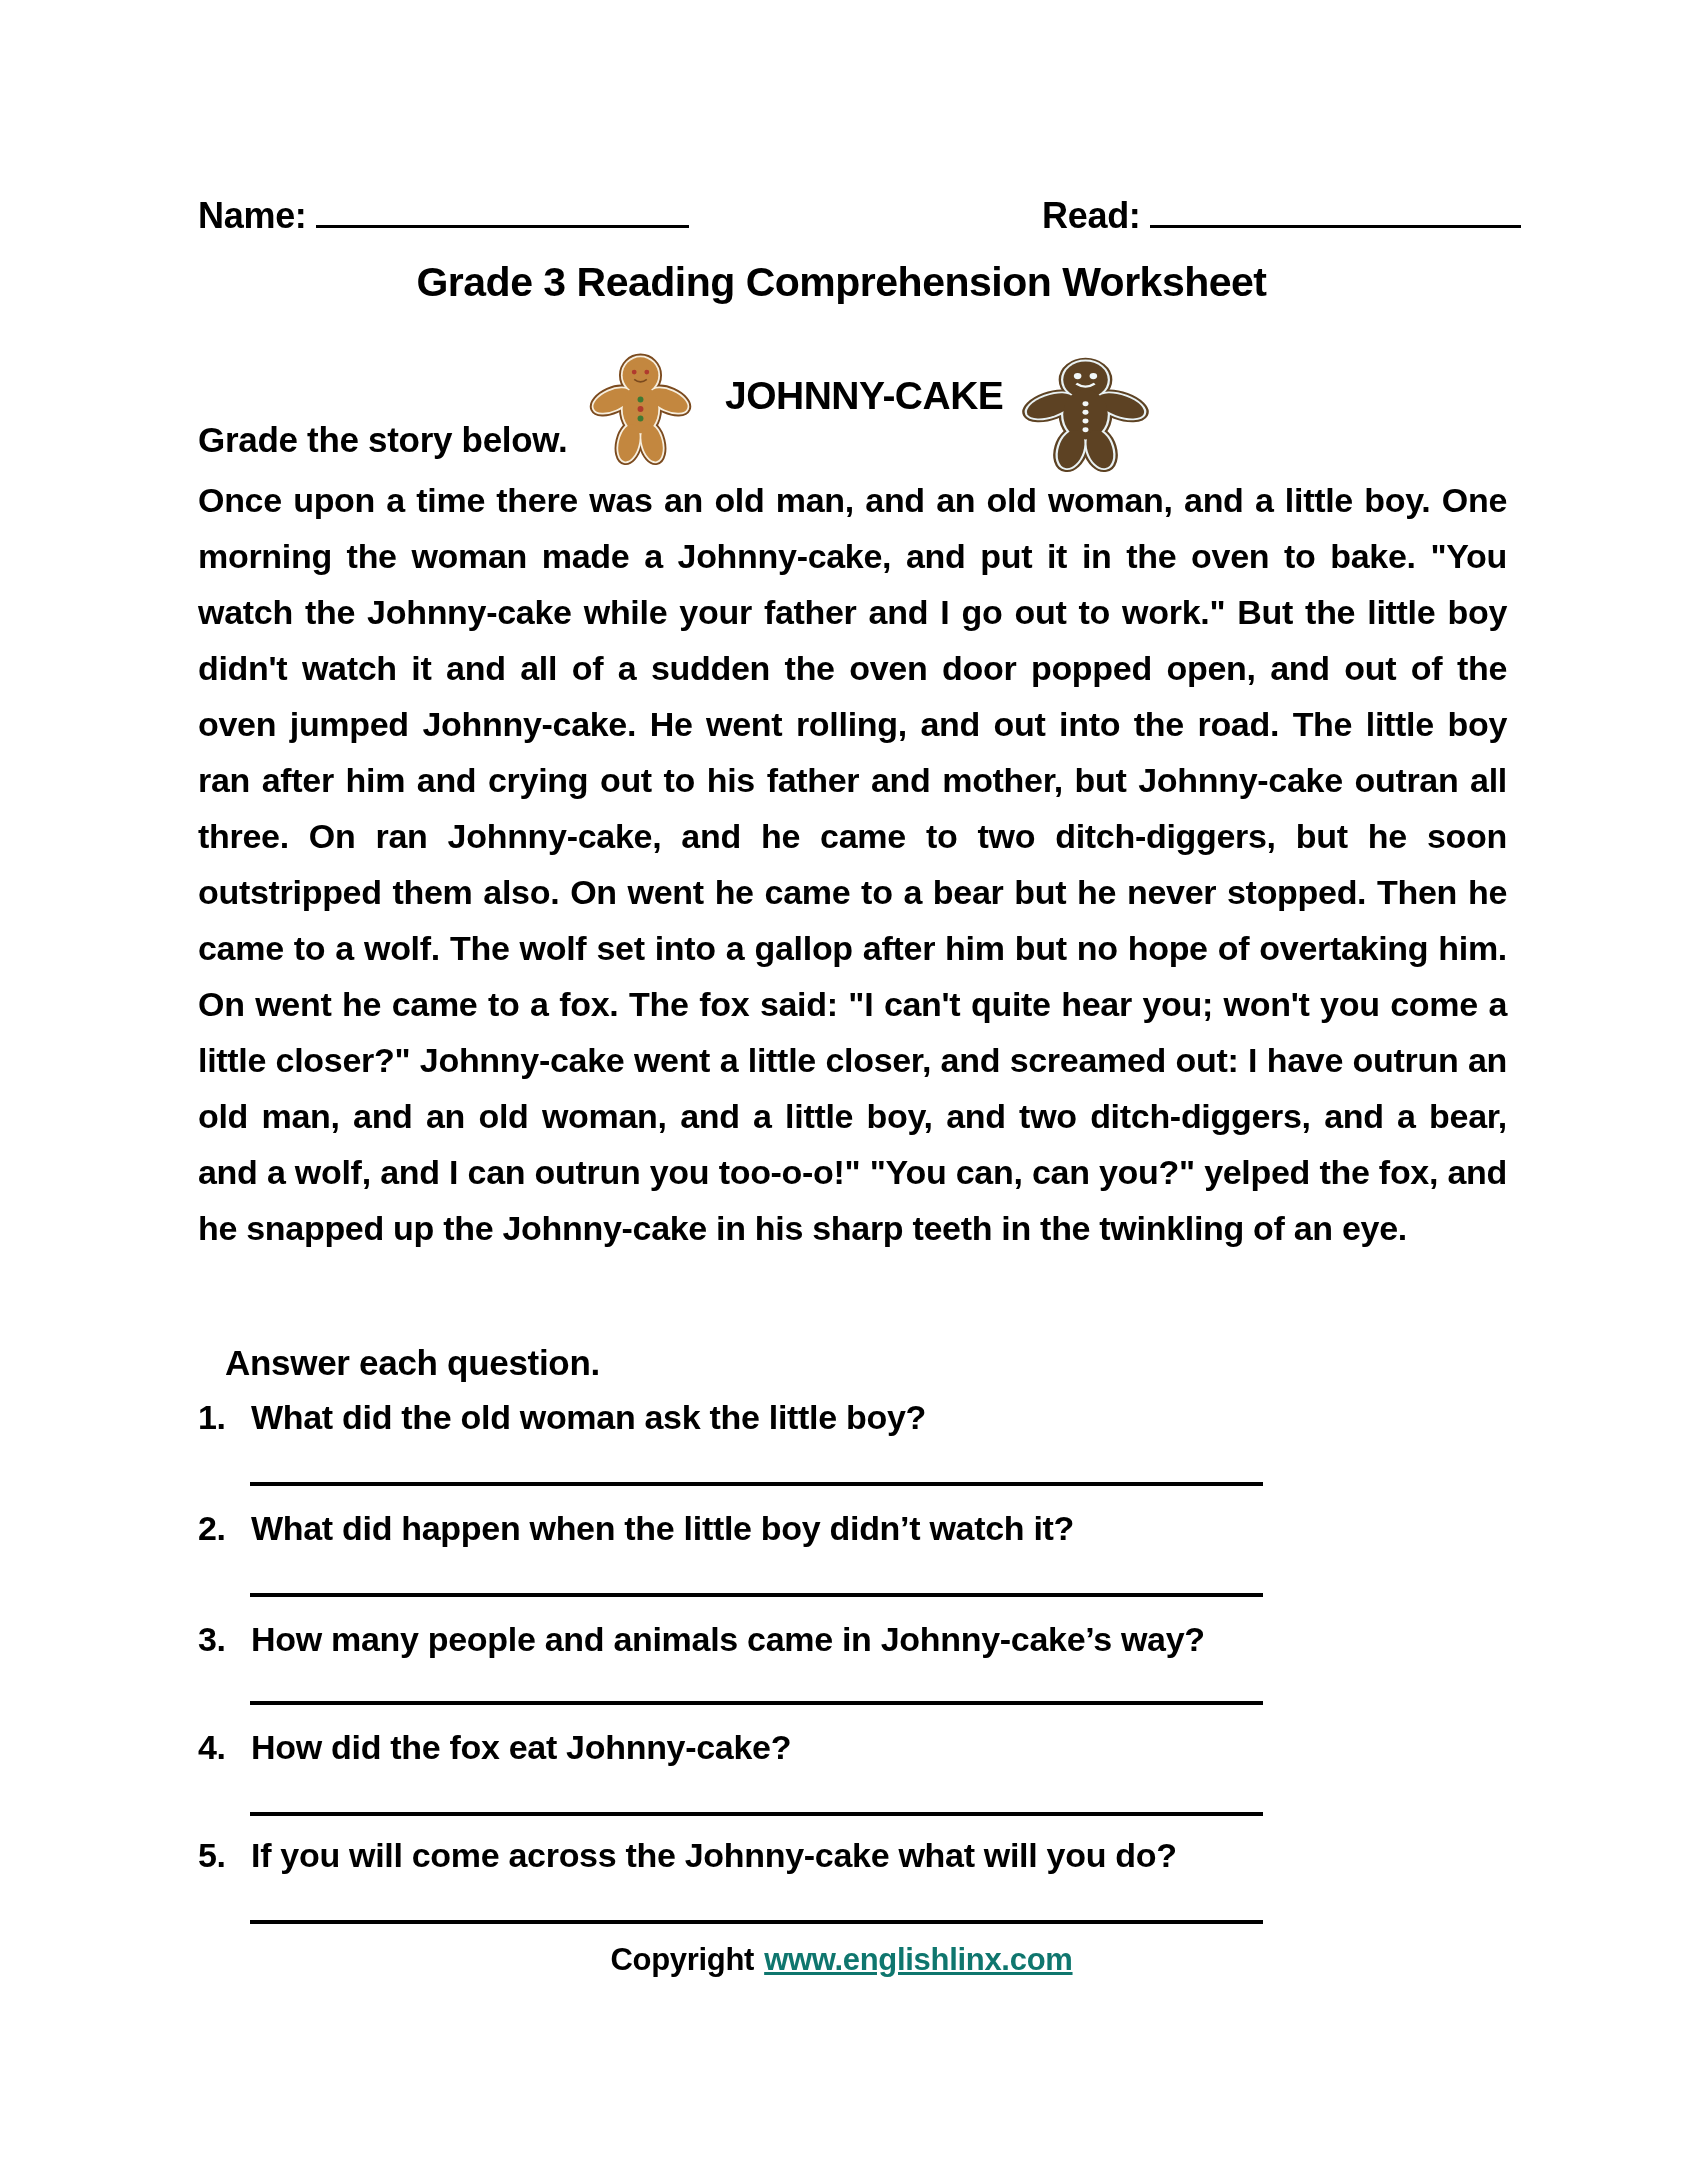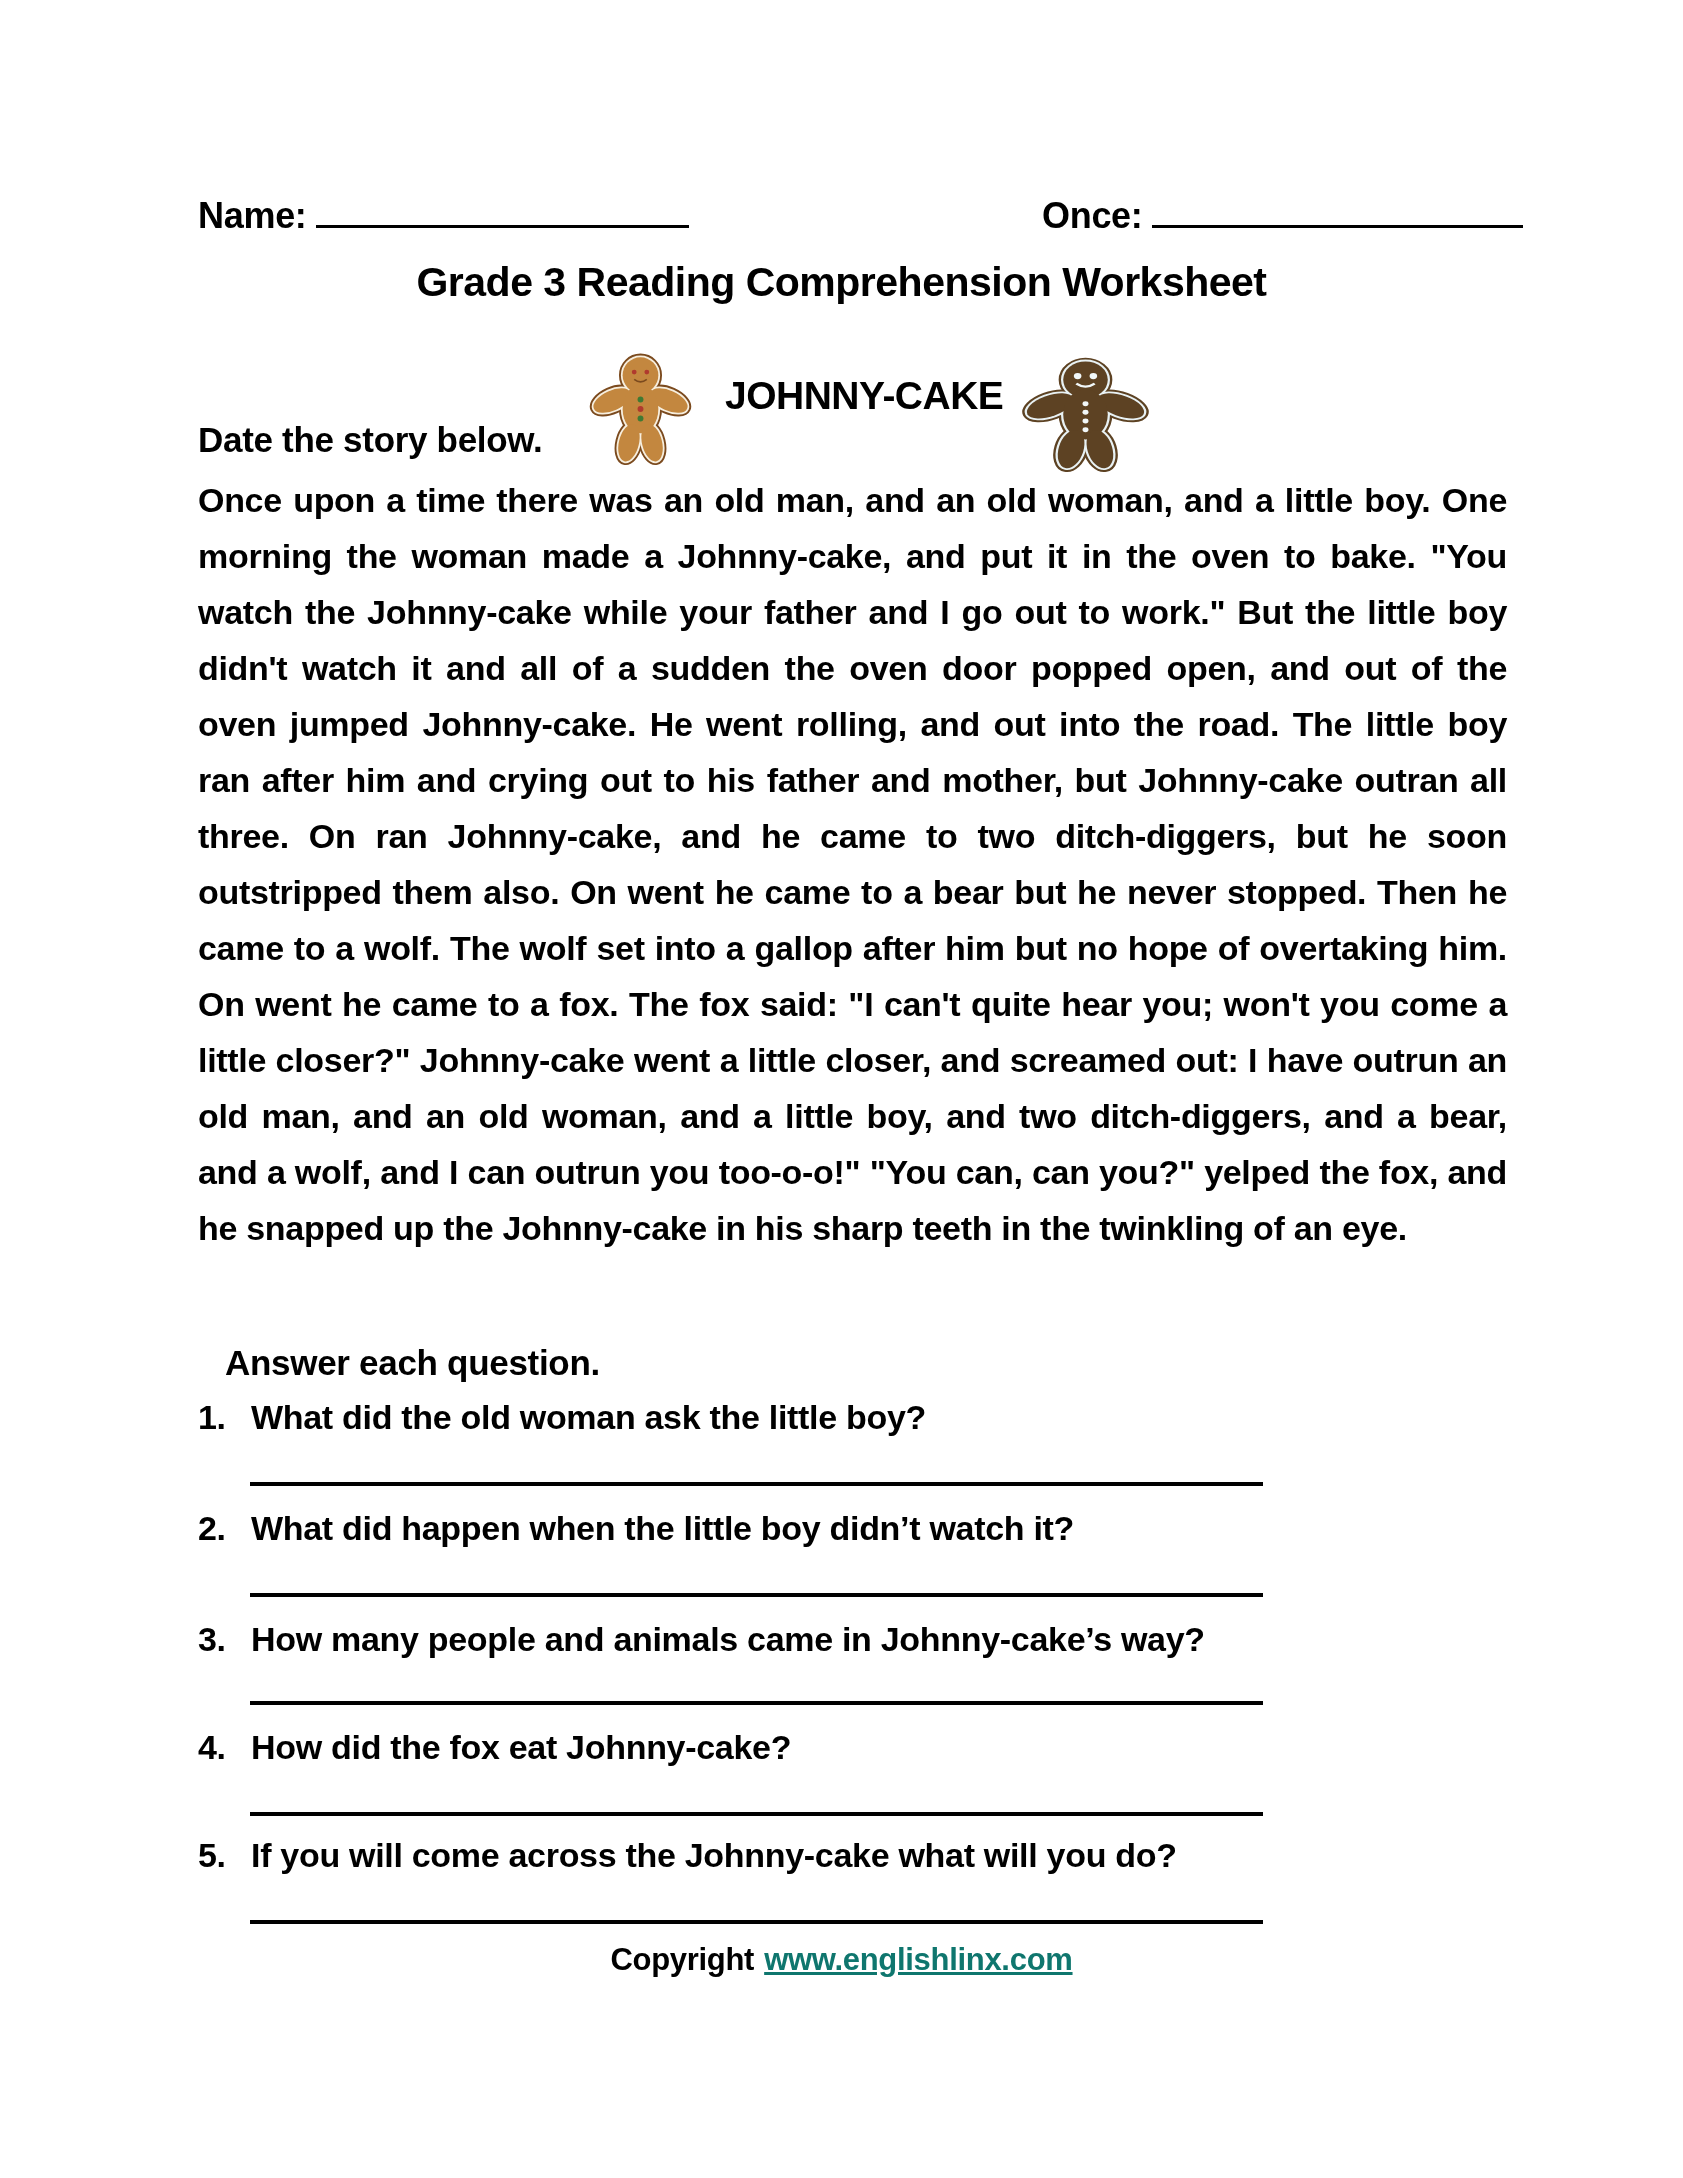--- a/index.html
+++ b/index.html
@@ -56,21 +56,21 @@
     </g>
   </defs>
 </svg>
 
 <div class="page">
 
   <div class="abs field" style="left:198px; top:194px;">
     <span>Name:</span><span class="blankline name-blank"></span>
   </div>
   <div class="abs field" style="left:1042px; top:194px;">
-    <span>Once:</span><span class="blankline date-blank"></span>
+    <span>Read:</span><span class="blankline date-blank"></span>
   </div>
 
   <div class="abs main-title">Grade 3 Reading Comprehension Worksheet</div>
 
   <svg class="abs gb gb-left" viewBox="0 0 100 108" preserveAspectRatio="none">
     <use href="#gb-shape" stroke-width="7" stroke-linejoin="round" fill="#7B4A1E" stroke="#7B4A1E"></use>
     <use href="#gb-shape" stroke-width="3.4" stroke-linejoin="round" fill="#F7EFDF" stroke="#F7EFDF"></use>
     <use href="#gb-shape" fill="#C3873F"></use>
     <circle cx="44" cy="19" r="2.3" fill="#B03A2E"></circle>
     <circle cx="56" cy="19" r="2.3" fill="#B03A2E"></circle>
@@ -88,21 +88,21 @@
     <use href="#gb-shape" fill="#5D4223"></use>
     <circle cx="44" cy="18.5" r="2.9" fill="#F2F8F9"></circle>
     <circle cx="56" cy="18.5" r="2.9" fill="#F2F8F9"></circle>
     <path d="M43,25.5 Q50,31 57,25.5" fill="none" stroke-width="2.2" stroke="#F2F8F9"></path>
     <circle cx="50" cy="44" r="2.3" fill="#F2F8F9"></circle>
     <circle cx="50" cy="52" r="2.3" fill="#F2F8F9"></circle>
     <circle cx="50" cy="60" r="2.3" fill="#F2F8F9"></circle>
     <circle cx="50" cy="68" r="2.3" fill="#F2F8F9"></circle>
   </svg>
 
-  <div class="abs read-instr">Date the story below.</div>
+  <div class="abs read-instr">Grade the story below.</div>
   <div class="abs story">Once upon a time there was an old man, and an old woman, and a little boy. One morning the woman made a Johnny-cake, and put it in the oven to bake. "You watch the Johnny-cake while your father and I go out to work." But the little boy didn't watch it and all of a sudden the oven door popped open, and out of the oven jumped Johnny-cake. He went rolling, and out into the road. The little boy ran after him and crying out to his father and mother, but Johnny-cake outran all three. On ran Johnny-cake, and he came to two ditch-diggers, but he soon outstripped them also. On went he came to a bear but he never stopped. Then he came to a wolf. The wolf set into a gallop after him but no hope of overtaking him. On went he came to a fox. The fox said: "I can't quite hear you; won't you come a little closer?" Johnny-cake went a little closer, and screamed out: I have outrun an old man, and an old woman, and a little boy, and two ditch-diggers, and a bear, and a wolf, and I can outrun you too-o-o!" "You can, can you?" yelped the fox, and he snapped up the Johnny-cake in his sharp teeth in the twinkling of an eye.</div>
 
   <div class="abs answer-instr">Answer each question.</div>
 
   <div class="abs question q1">
     <span class="qnum">1.</span>
     <span>What did the old woman ask the little boy?</span>
   </div>
   <div class="abs answer-line l1"></div>
 

